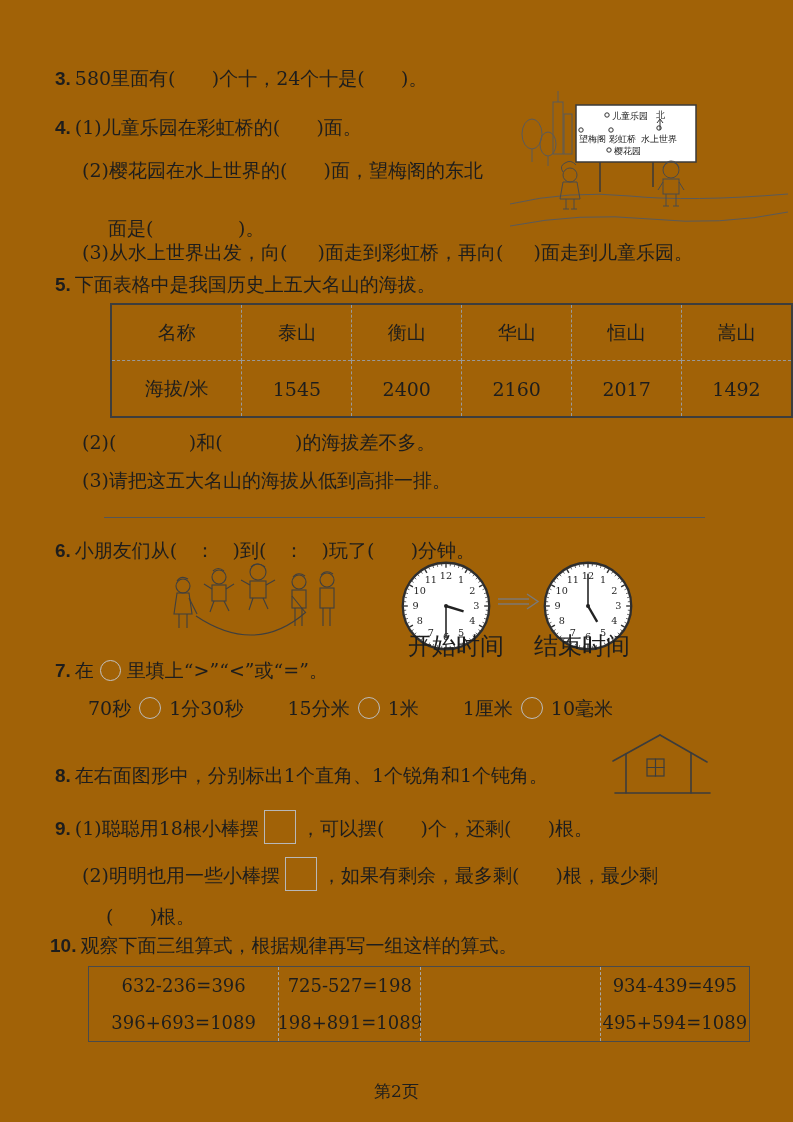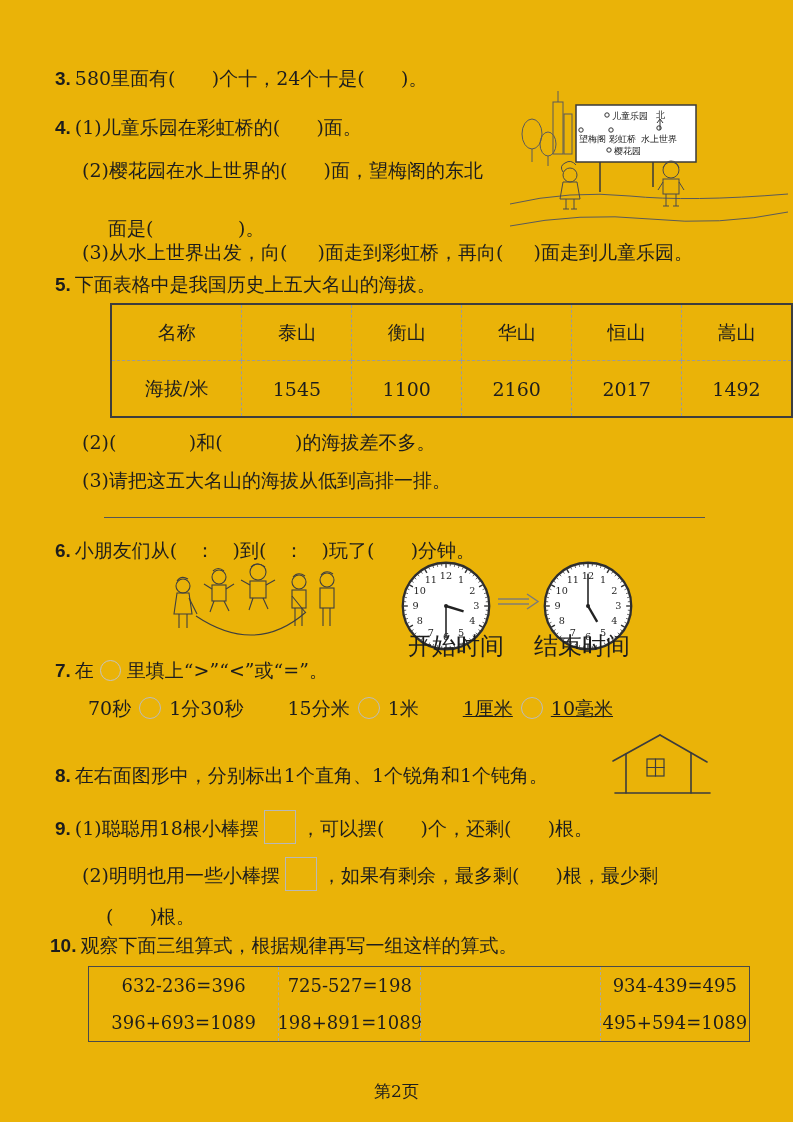--- a/index.html
+++ b/index.html
@@ -1,18 +1,18 @@
 <!DOCTYPE html>
 <html><head>
 <meta charset="utf-8">
 <style>
   html,body { margin:0; padding:0; background:#e8e8e8; }
   .page {
     position:relative; width:793px; height:1122px; margin:0 auto;
-    background:#eab308; overflow:hidden;
+    background:#a16207; overflow:hidden;
     font-family:"DejaVu Serif", serif; color:#1d1d1d;
   }
   .abs { position:absolute; }
   .line { position:absolute; white-space:pre; font-size:19px; line-height:24px; }
   .qno { font-weight:bold; font-family:"Liberation Sans", sans-serif; margin-right:4px; }
   .txt { white-space:pre; }
 
   
   .mtable { position:absolute; top:303px; left:110px; border-collapse:collapse;
             border:2px solid #3d3d3d; table-layout:fixed; }
@@ -25,21 +25,21 @@
   
   .blank-line { position:absolute; top:517px; left:104px; width:601px;
                 border-top:1.5px solid #555; }
 
   
   .cmp { display:inline-block; width:20px; height:20px; border:1px solid #bcbcbc;
          border-radius:50%; vertical-align:-4px; margin:0 8px; }
   .cmp-sm { display:inline-block; width:19px; height:19px; border:1px solid #c4c4c4;
          border-radius:50%; vertical-align:-4px; margin:0 6px; }
   .q7item { margin-right:44px; }
-  .q7item:last-child { margin-right:12px;text-decoration:underline; }
+  .q7item:last-child { margin-right:12px; }
 
   
   .stick-box { display:inline-block; width:30px; height:32px; border:1px solid #b8b8b8;
                vertical-align:-9px; margin:0 5px; }
 
   
   .eq-table { position:absolute; top:966px; left:88px; width:662px; height:76px;
               border:1.5px solid #4a4a4a; display:flex; box-sizing:border-box; }
   .eq-col { display:flex; flex-direction:column; justify-content:space-around;
             align-items:center; font-size:18px; border-left:1px dashed #a8a8a8;
@@ -136,21 +136,21 @@
       <td>名称</td>
       <td>泰山</td>
       <td>衡山</td>
       <td>华山</td>
       <td>恒山</td>
       <td>嵩山</td>
     </tr>
     <tr>
       <td>海拔/米</td>
       <td>1545</td>
-      <td>1100</td>
+      <td>2400</td>
       <td>2160</td>
       <td>2017</td>
       <td>1492</td>
     </tr>
   </tbody>
     </table>
 
   <div class="line" style="top:430px;left:82px"><span class="txt">(2)(            )和(            )的海拔差不多。</span></div>
   <div class="line" style="top:468px;left:82px"><span class="txt">(3)请把这五大名山的海拔从低到高排一排。</span></div>
   <div class="blank-line"></div>

